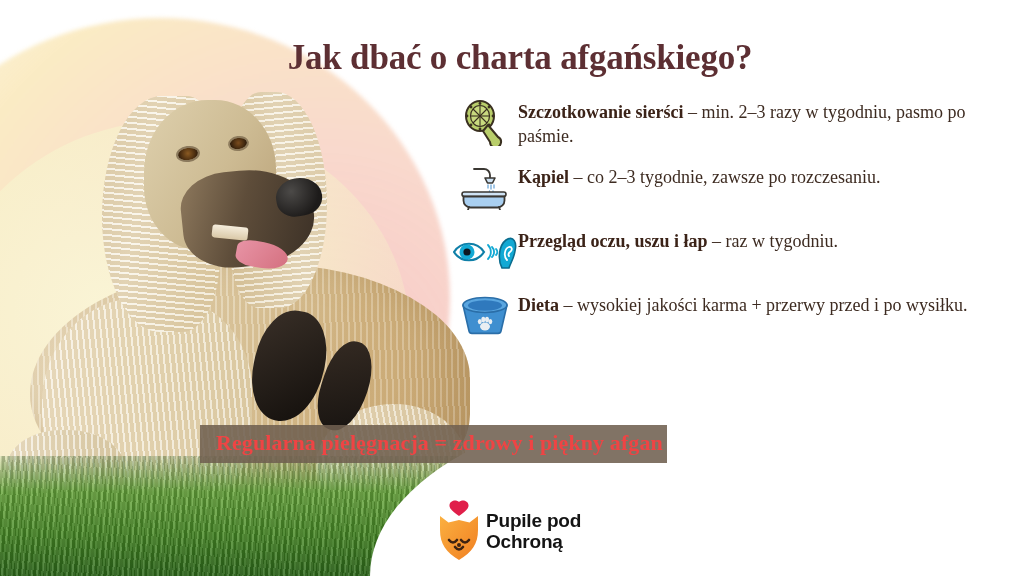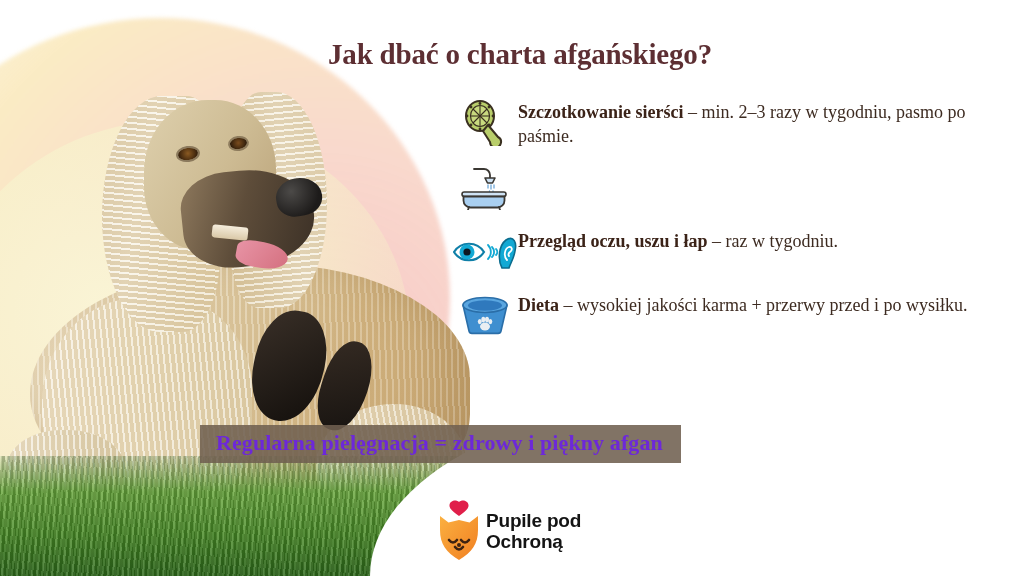--- a/index.html
+++ b/index.html
@@ -169,21 +169,21 @@
     content:"";position:absolute;inset:0;border-radius:inherit;
     background:repeating-linear-gradient(86deg, rgba(255,255,255,.45) 0 2px, rgba(190,162,112,.25) 2px 6px);
   }
 
   
   .title{
     position:absolute;left:180px;top:38px;width:680px;
     text-align:center;
     font-family:"Liberation Serif", serif;
     font-weight:bold;
-    font-size:29px;
+    font-size:35px;
     letter-spacing:-.2px;
     color:#5d2f33;
   }
 
   
   .tips{
     position:absolute;left:452px;top:98px;width:560px;
   }
   .tip{
     display:flex;
@@ -205,23 +205,23 @@
     padding-top:3px;
   }
   .tip-text b{font-weight:bold;color:#3b2318;}
 
   
   svg{display:block;}
 
   
   .banner{
     position:absolute;left:200px;top:425px;
-    padding:5px 18px 7px 16px;
+    padding:5px 4px 7px 16px;
     background:rgba(112,96,80,.88);
-    color:#6d28d9;
+    color:#ef4444;
     font-family:"Liberation Serif", serif;
     font-weight:bold;
     font-size:22px;
     letter-spacing:.1px;
     white-space:nowrap;
   }
 
   
   .white-sheet{
     position:absolute;left:370px;bottom:-120px;
@@ -322,20 +322,23 @@
             <line x1="34" y1="19" x2="34" y2="22"></line>
               <line x1="29.5" y1="25" x2="29.5" y2="27"></line>
             <line x1="33" y1="25" x2="33" y2="27"></line>
           </g>
           <rect x="2" y="26" width="44" height="4.5" rx="2.2" fill="#cfe3f5" stroke="#3a3732" stroke-width="1.6"></rect>
           <path d="M3.5 30.5 h41 v4 a7 7 0 0 1 -7 7 h-27 a7 7 0 0 1 -7 -7 Z" fill="#a9cff0" stroke="#3a3732" stroke-width="1.8" stroke-linejoin="round"></path>
           <line x1="9" y1="41" x2="8" y2="44" stroke="#3a3732" stroke-width="1.8" stroke-linecap="round"></line>
           <line x1="39" y1="41" x2="40" y2="44" stroke="#3a3732" stroke-width="1.8" stroke-linecap="round"></line>
         </svg>
       </div>
+      <div class="tip-text">
+        <b>Kąpiel</b><span> – co 2–3 tygodnie, zawsze po rozczesaniu.</span>
+      </div>
     </div>
 
     <div class="tip">
       <div class="tip-icon">
         <svg width="64" height="36" viewBox="0 0 64 36">
           <g>
             <path d="M1 18 C8 7, 24 7, 31 18 C24 29, 8 29, 1 18 Z" fill="#ffffff" stroke="#0f7fa8" stroke-width="2.2"></path>
             <circle cx="14" cy="18" r="7.5" fill="#12a9d4"></circle>
             <circle cx="14" cy="18" r="3.6" fill="#0d1720"></circle>
           </g>

